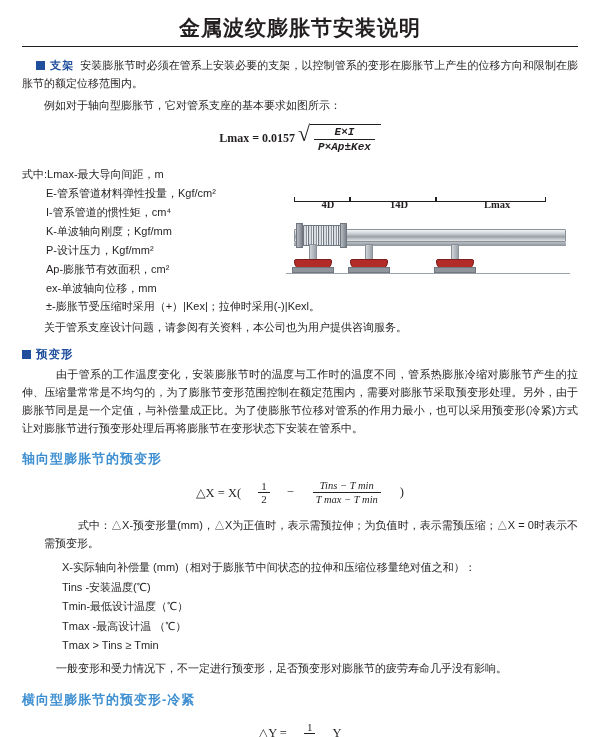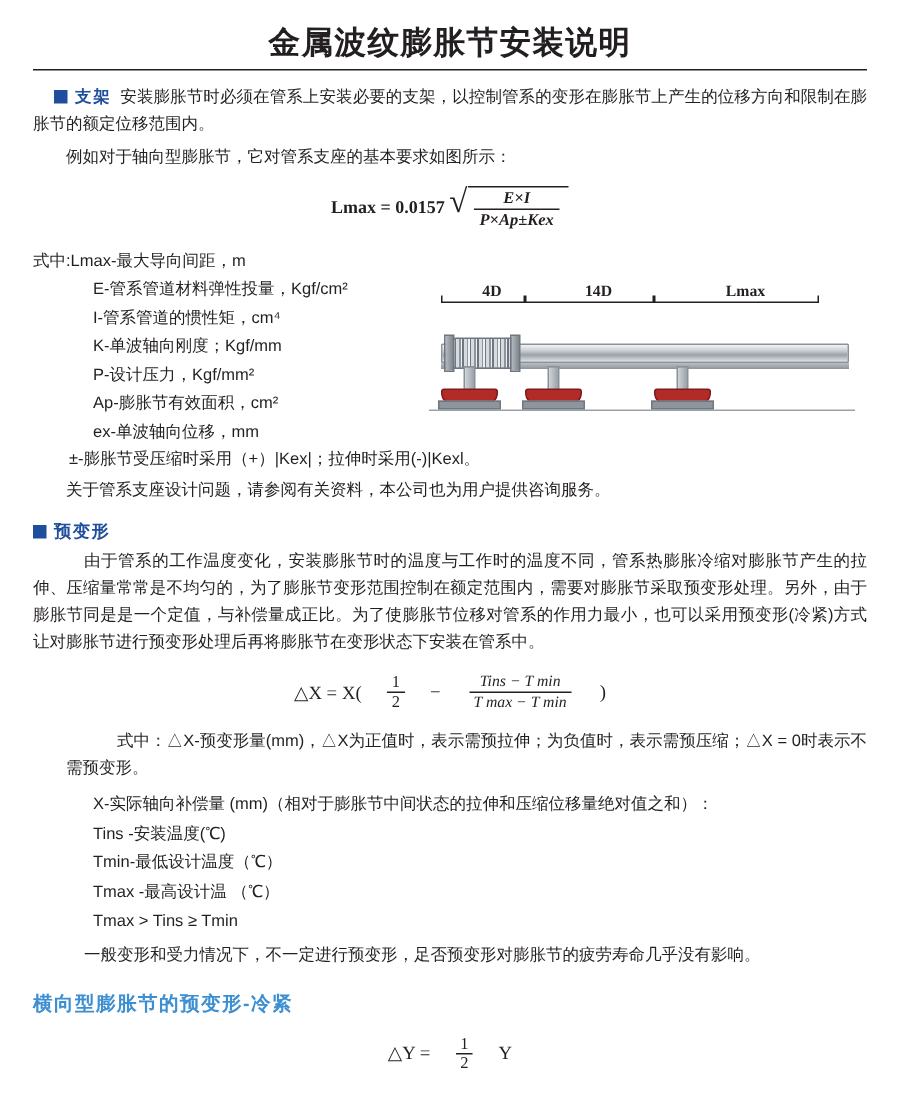--- a/index.html
+++ b/index.html
@@ -106,21 +106,21 @@
     top: -1px;
   }
   .sqrt .body {
     border-top: 1px solid #231f20;
     padding: 1px 6px 0 4px;
   }
   .frac {
     display: inline-block;
     text-align: center;
     vertical-align: middle;
-    font-family: Liberation Serif, serif;
+    font-family: Liberation Mono, monospace;
     font-style: italic;
     font-size: 11px;
   }
   .frac .num {
     border-bottom: 1px solid #231f20;
     padding: 0 4px 1px 4px;
     display: block;
   }
   .frac .den {
     padding: 1px 4px 0 4px;
@@ -131,21 +131,21 @@
     line-height: 1.72;
     margin: 2px 0 0 0;
   }
   .deflist .row {
     white-space: nowrap;
   }
   .deflist .row.first {
     margin-left: 0;
   }
   .deflist .row.rest {
-    margin-left: 40px;
+    margin-left: 24px;
   }
   
   .split {
     display: flex;
     align-items: flex-start;
     gap: 8px;
   }
   .split .left {
     flex: 0 0 250px;
   }
@@ -166,21 +166,21 @@
     margin-left: 14px;
     margin-bottom: 1px;
   }
   .dim {
     position: relative;
     text-align: center;
     padding-bottom: 2px;
   }
   .dim span {
     position: relative;
-    top: 0;
+    top: 10px;
     margin-left: 12px;
   }
   .dim::after {
     content: "";
     position: absolute;
     left: 0; right: 0; bottom: 0;
     border-bottom: 1px solid #231f20;
   }
   .dim::before {
     content: "";
@@ -403,20 +403,21 @@
     <div class="row">±-膨胀节受压缩时采用（+）|Kex|；拉伸时采用(-)|Kexl。</div>
   </div>
   <div class="para indent" style="margin-top:3px;">关于管系支座设计问题，请参阅有关资料，本公司也为用户提供咨询服务。</div>
 
   <div class="sec-head">
     <span class="blue-sq"></span>
     <span class="label">预变形</span>
   </div>
   <div class="para indent2">由于管系的工作温度变化，安装膨胀节时的温度与工作时的温度不同，管系热膨胀冷缩对膨胀节产生的拉伸、压缩量常常是不均匀的，为了膨胀节变形范围控制在额定范围内，需要对膨胀节采取预变形处理。另外，由于膨胀节同是是一个定值，与补偿量成正比。为了使膨胀节位移对管系的作用力最小，也可以采用预变形(冷紧)方式让对膨胀节进行预变形处理后再将膨胀节在变形状态下安装在管系中。</div>
 
+  <div class="subhead">轴向型膨胀节的预变形</div>
 
   <div class="formula-center">
     <span class="fml">
       <span>△X = X(</span>
       <span class="halffrac">
         <span class="num">1</span>
         <span class="den">2</span>
       </span>
       <span>−</span>
       <span class="bigfrac">

